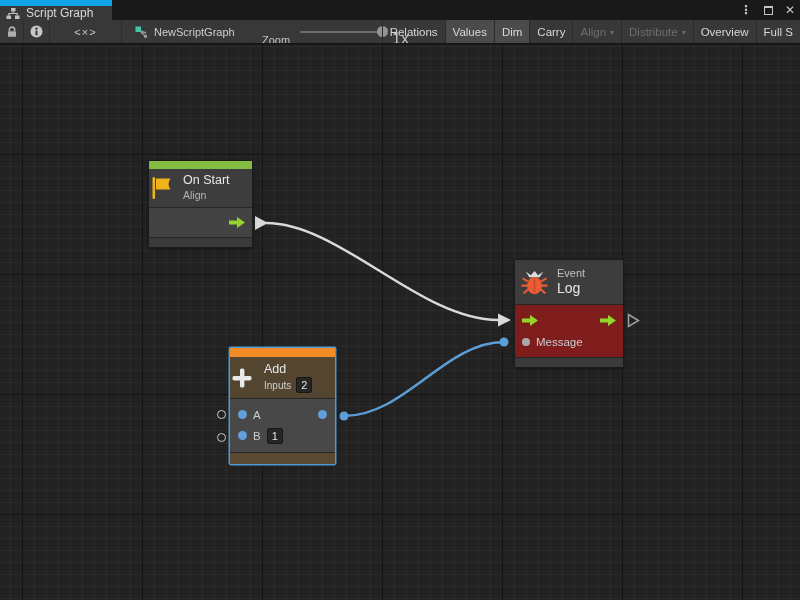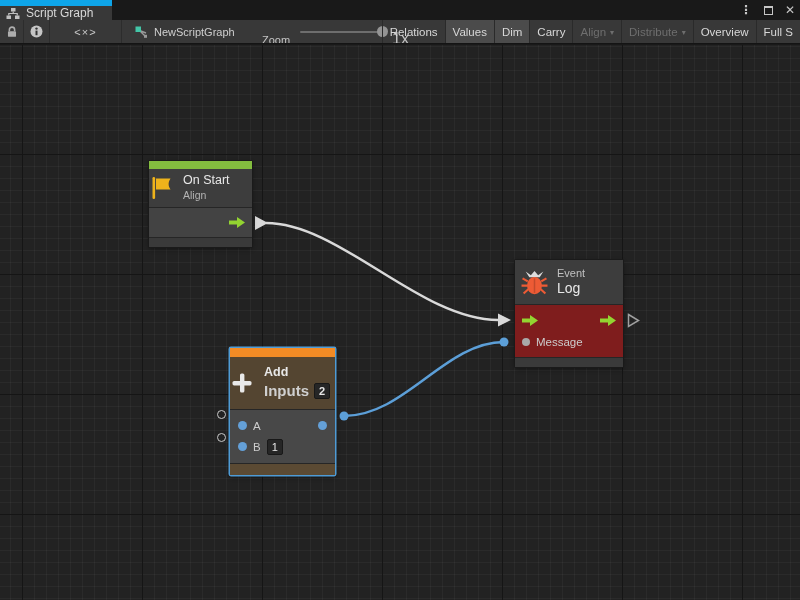--- a/index.html
+++ b/index.html
@@ -77,21 +77,21 @@
   
   .n-debug{left:515px;top:215px;width:108px;}
   .n-debug .nhead{height:44px;gap:9px;padding-left:6px;}
   .n-debug .ntitle{font-size:14px;}
   .n-debug .nsub{font-size:11px;color:#c0c0c0;}
   .n-debug .nbody{background:#7f1d1d;padding:4px 0;}
   .n-debug .nfoot{height:10px;}
   
   .n-add{left:230px;top:303px;width:105px;}
   .n-add .colorbar{height:9px;}
-  .n-add .nhead{height:52px;background:#544531;font-weight:bold;}
+  .n-add .nhead{height:41px;background:#544531;}
   .n-add .nbody{background:#484848;padding:5px 0 6px 0;}
   .n-add .nrow{height:21px;padding:0 8px;}
   .n-add .nfoot{height:12px;background:#5b4a33;}
   .inputs-line{display:flex;align-items:center;gap:5px;}
 
   
   .ext-circle{position:absolute;width:9px;height:9px;border:1.5px solid #c9c9c9;border-radius:50%;background:transparent;}
   .port-svg{position:absolute;display:block;}
 </style>
 </head>
@@ -245,21 +245,21 @@
     <div class="node n-add selected">
       <div class="colorbar" style="background:#F28B25"></div>
       <div class="nhead">
         <svg width="24" height="24" viewBox="0 0 24 24">
           <rect x="10" y="2.5" width="4.4" height="19" rx="1.6" fill="#E9E9E9"></rect>
           <rect x="2.5" y="10" width="19" height="4.4" rx="1.6" fill="#E9E9E9"></rect>
         </svg>
         <div>
           <div class="ntitle">Add</div>
           <div class="inputs-line">
-            <span class="nsub" style="font-size:15px;color:#cfcfcf">Inputs</span>
+            <span class="nsub" style="font-size:10px;color:#cfcfcf">Inputs</span>
             <span class="valuebox">2</span>
           </div>
         </div>
       </div>
       <div class="nbody">
         <div class="nrow">
           <span class="dot blue"></span>
           <span class="plabel">A</span>
           <span class="spacer"></span>
           <span class="dot blue"></span>

